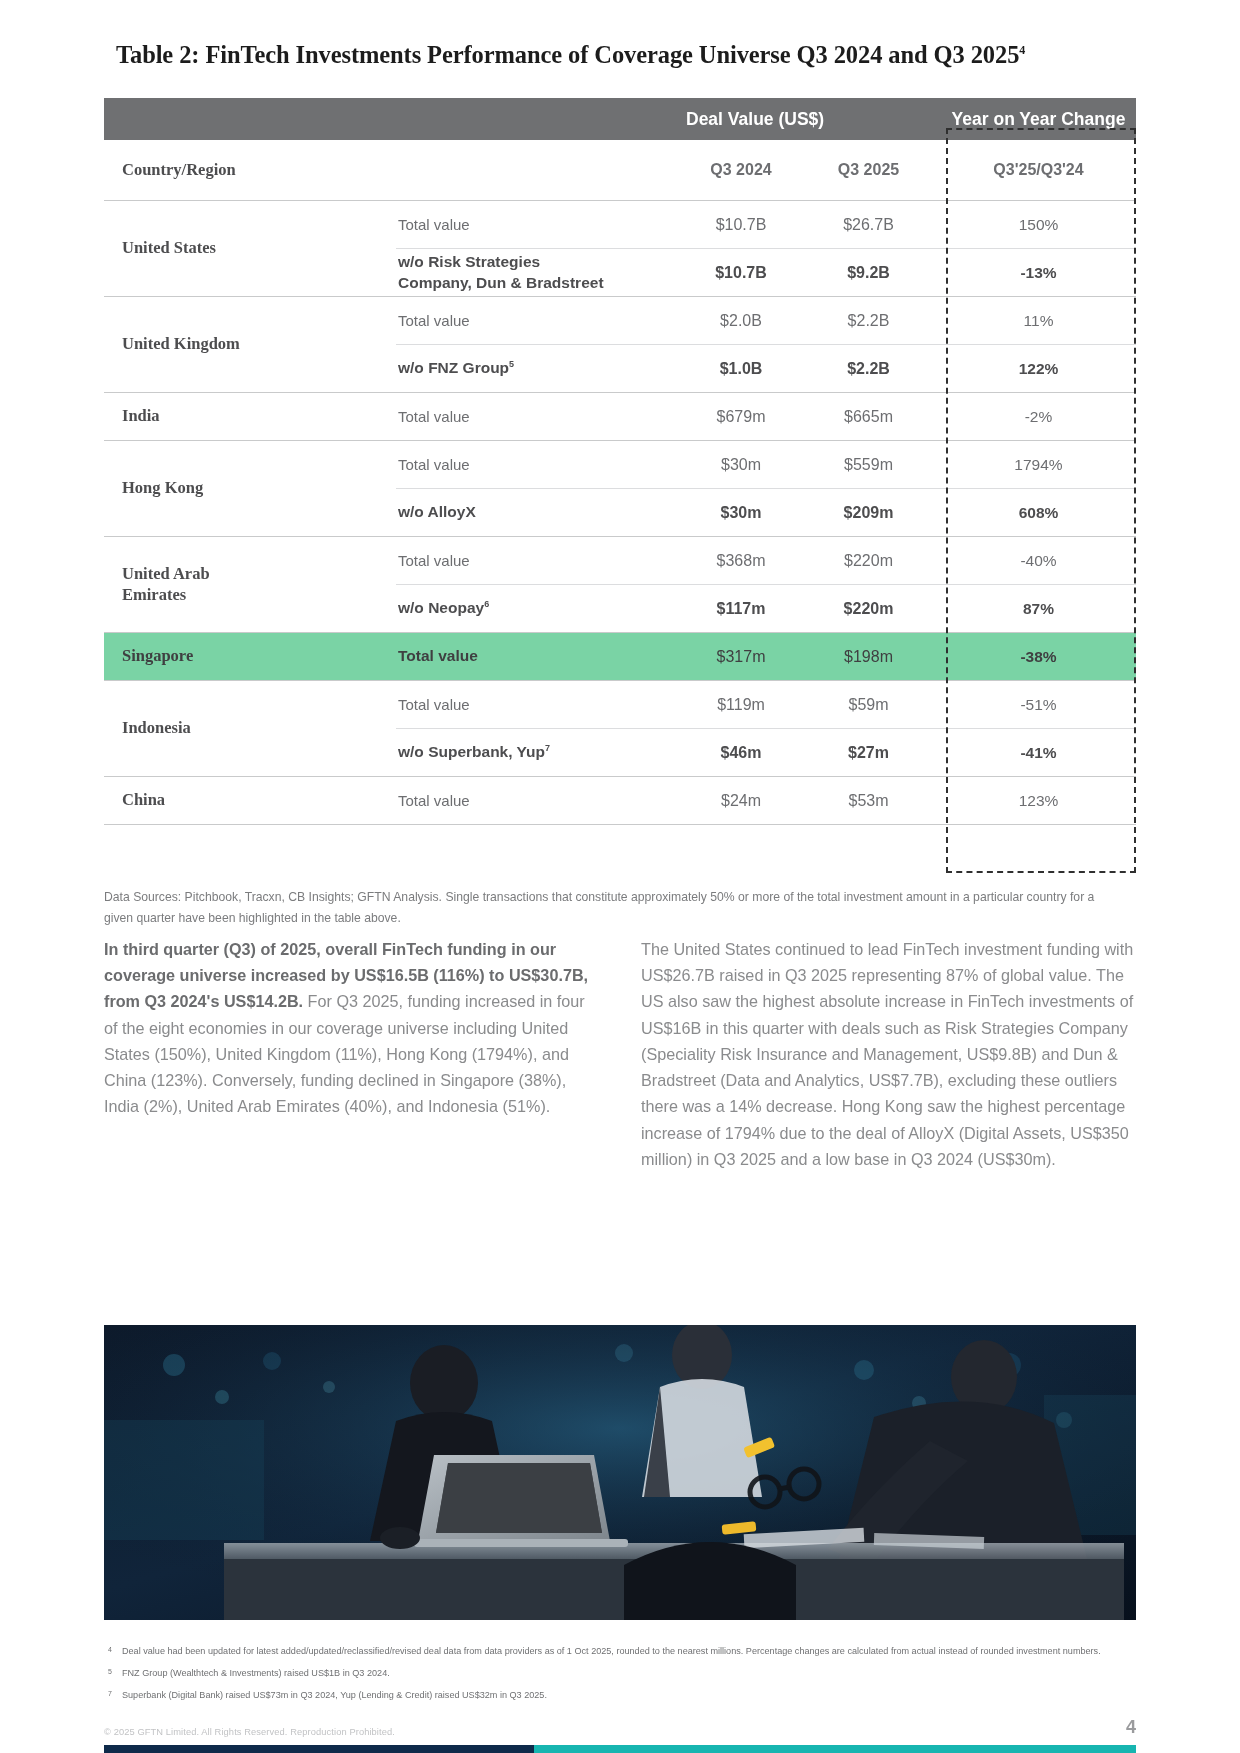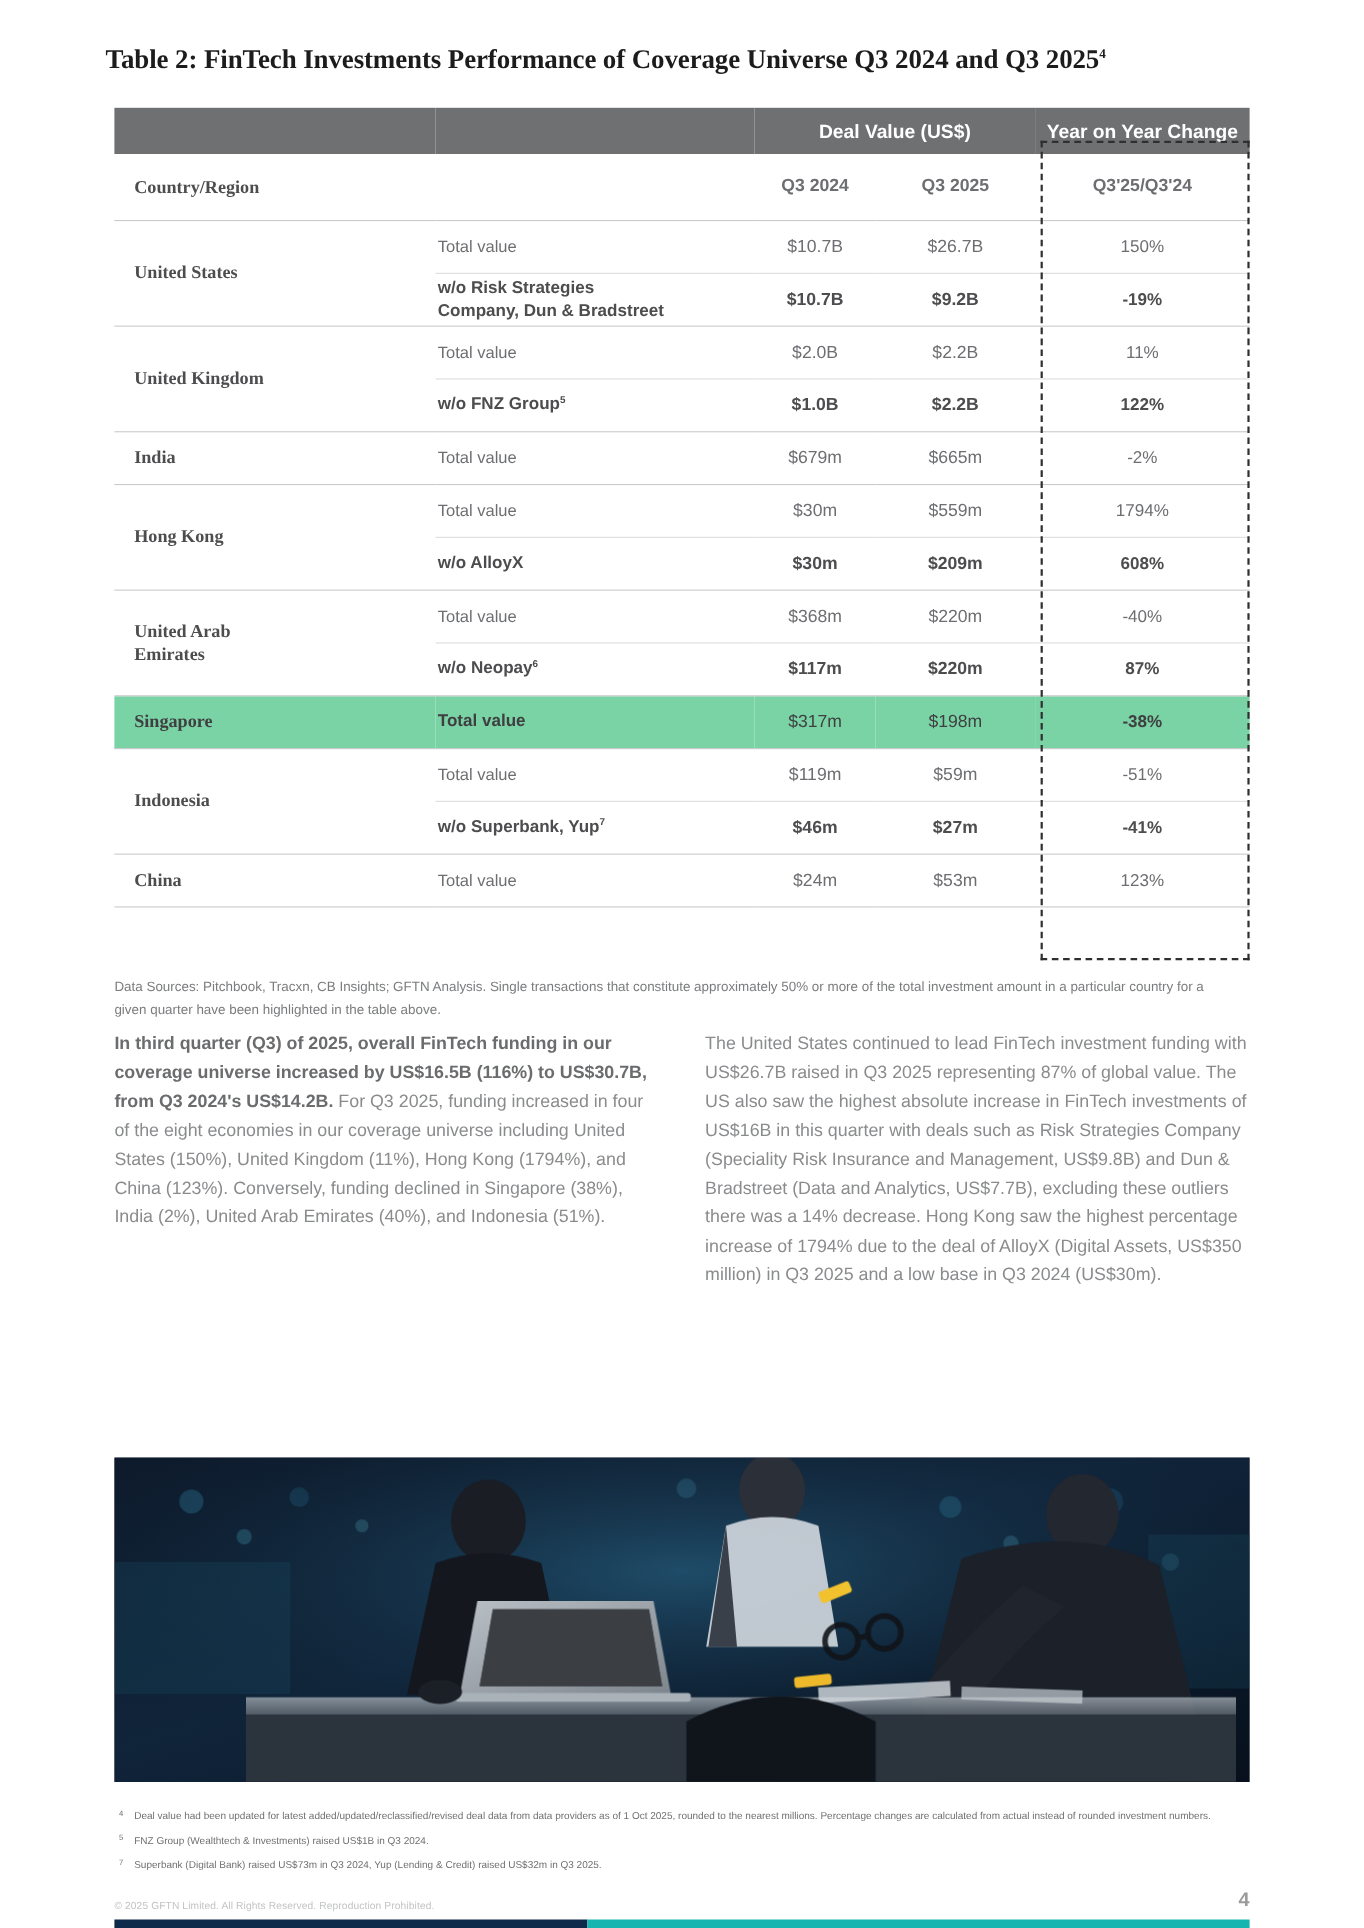--- a/index.html
+++ b/index.html
@@ -15,21 +15,21 @@
   .page{
     position:relative;
     width:1240px;height:1753px;
     box-sizing:border-box;
     padding:0;
   }
 
   
   .table-title{
     position:absolute;
-    left:96px; top:40px; width:1000px;
+    left:116px; top:40px; width:1000px;
     font-family:"Liberation Serif", serif;
     font-weight:bold;
     font-size:24.5px;
     color:#1c1c1c;
     letter-spacing:-0.1px;
     line-height:1.2;
   }
   .table-title sup{font-size:12px; vertical-align:super; font-weight:bold;}
 
   
@@ -53,21 +53,21 @@
   .banner td{
     background:#6f7072;
     color:#ffffff;
     font-weight:bold;
     font-size:17.5px;
     height:42px;
     padding:0 0 0 0;
     vertical-align:middle;
     border:none;
   }
-  .banner .deal-val{text-align:center;}
+  .banner .deal-val{text-align:left;}
   .banner .yoy-val{text-align:center;}
 
   
   .subhead td{
     font-weight:bold;
     font-size:16px;
     color:#4d4d4f;
     height:58px;
     vertical-align:middle;
     border-bottom:1px solid #c9cacb;
@@ -251,21 +251,21 @@
             <td class="country" rowspan="2">United States</td>
             <td class="metric">Total value</td>
             <td class="num">$10.7B</td>
             <td class="num">$26.7B</td>
             <td class="yoy">150%</td>
           </tr>
           <tr class="datarow">
             <td class="metric b thin-sep">w/o Risk Strategies<br>Company, Dun &amp; Bradstreet</td>
             <td class="num b thin-sep">$10.7B</td>
             <td class="num b thin-sep">$9.2B</td>
-            <td class="yoy b thin-sep">-19%</td>
+            <td class="yoy b thin-sep">-13%</td>
           </tr>
           <tr class="datarow grp-top">
             <td class="country" rowspan="2">United Kingdom</td>
             <td class="metric">Total value</td>
             <td class="num">$2.0B</td>
             <td class="num">$2.2B</td>
             <td class="yoy">11%</td>
           </tr>
           <tr class="datarow">
             <td class="metric b thin-sep">w/o FNZ Group<sup class="fnmark">5</sup></td>

